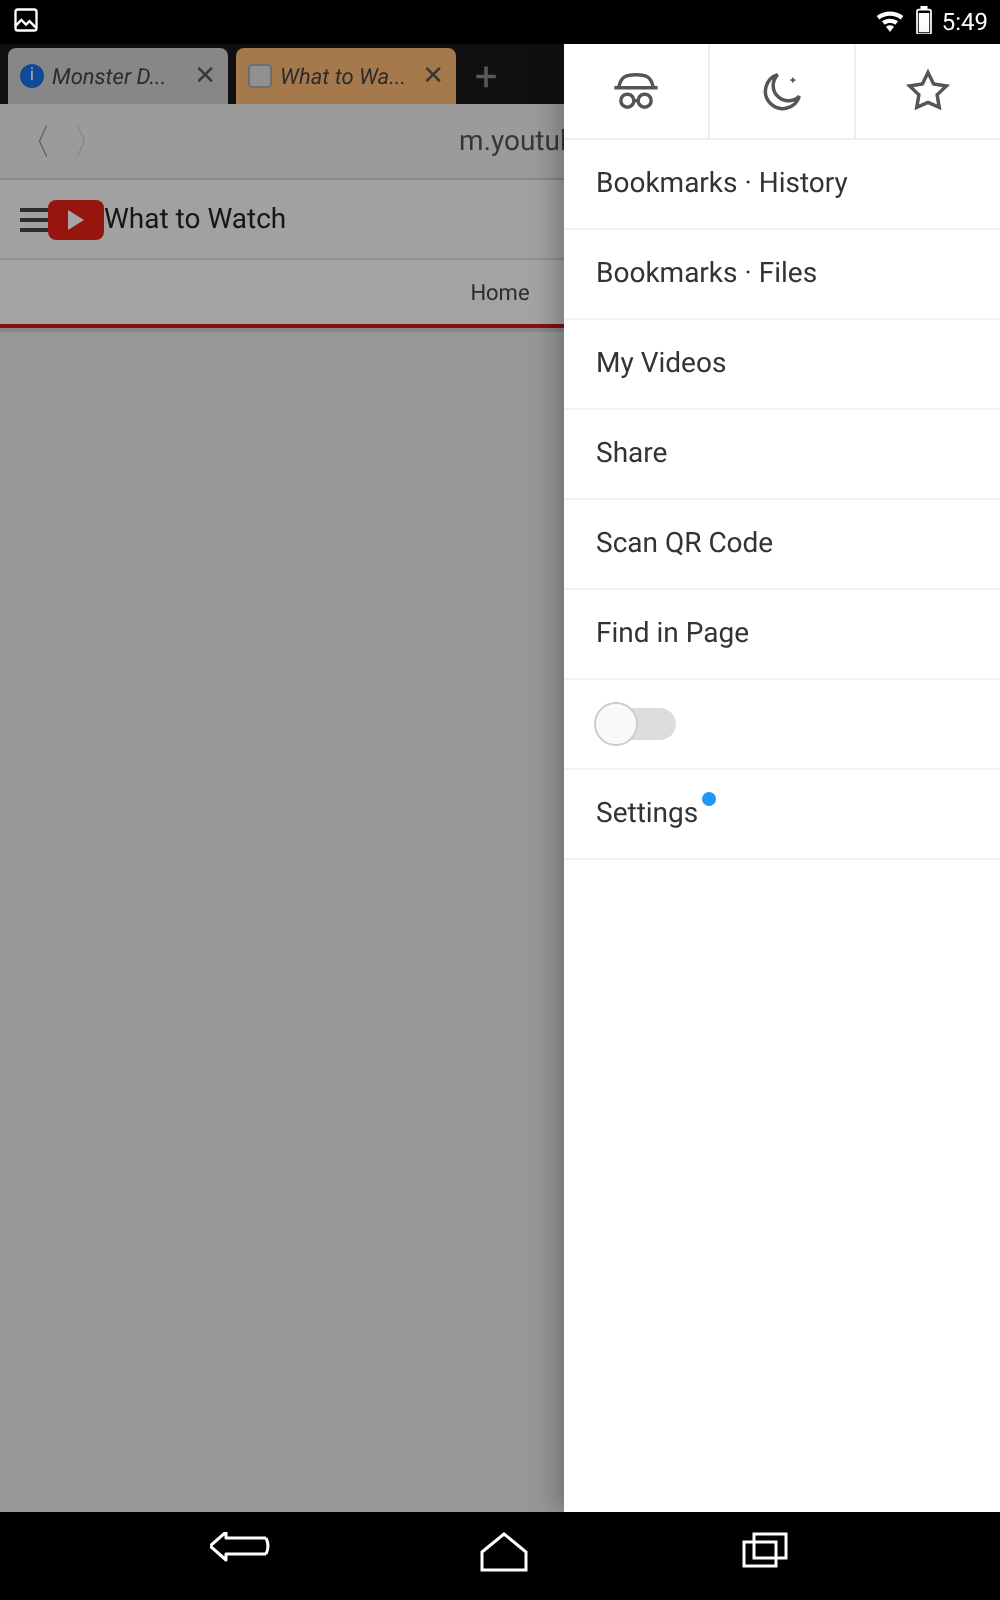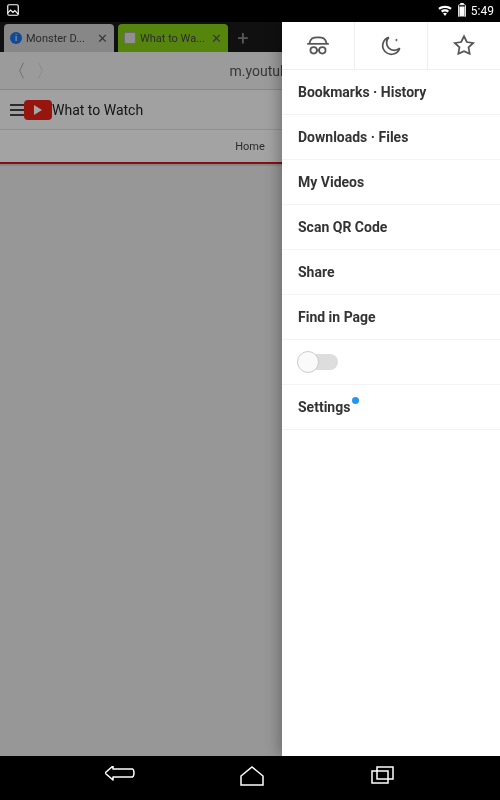--- a/index.html
+++ b/index.html
@@ -11,26 +11,26 @@
   .statusbar .left { display:flex; align-items:center; gap:4px;}
   .statusbar .spacer { flex: 1; }
   .statusbar .right { display: flex; align-items: center; gap: 4px; }
 
   
   .app { position: absolute; top: 22px; left: 0; right: 0; bottom: 44px; background: #eee; }
 
   
   .chrome { background: #eaeaea; }
   .tabstrip { height: 30px; background: #1a1a1a; display: flex; align-items: flex-end; gap:0; padding-top:2px;}
-  .tab { height: 28px; background: #84cc16; border-radius: 4px 4px 0 0; display: flex; align-items: center; padding: 0 6px; font-size: 11px; color: #444; width: 110px; margin-left:4px; gap:4px; position:relative;}
+  .tab { height: 28px; background: #fdba74; border-radius: 4px 4px 0 0; display: flex; align-items: center; padding: 0 6px; font-size: 11px; color: #444; width: 110px; margin-left:4px; gap:4px; position:relative;}
   .tab.inactive { background:#cfcfcf;}
   .tab .favicon { width: 12px; height: 12px; border-radius: 50%; display:inline-block;}
   .tab .fav-blue { background:#1a73e8; color:#fff; font-size:9px; text-align:center; line-height:12px;}
   .tab .fav-doc { background:#ddd; border:1px solid #aaa; border-radius:2px;}
-  .tab .title { flex:1; white-space:nowrap; overflow:hidden; text-overflow:ellipsis;}
+  .tab .title { flex:1; white-space:nowrap; overflow:hidden; text-overflow:ellipsis;font-style:italic;}
   .tab .closex { font-size: 13px; color:#555; }
   .newtab { width:30px; height:28px; color:#888; display:flex; align-items:center; justify-content:center; font-size:20px;}
   .addrrow { height: 38px; display:flex; align-items:center; background:#eee; padding:0 8px; gap:10px; border-bottom:1px solid #d0d0d0;}
   .navarrow { color:#999; font-size:18px;}
   .addr { flex:1; text-align:center; font-size:14px; color:#555;}
   .pageheader { height: 40px; display:flex; align-items:center; padding:0 10px; background:#f7f7f7; border-bottom:1px solid #ddd;}
   .menu3 { display:flex; flex-direction:column; gap:3px;}
   .menu3 span{ width:14px; height:2px; background:#444; display:block;}
   .ytplay { width:28px; height:20px; background:#e62117; border-radius:4px; position:relative;}
   .ytplay::after{content:""; position:absolute; left:10px; top:5px; border-left:8px solid #fff; border-top:5px solid transparent; border-bottom:5px solid transparent;}
@@ -42,21 +42,21 @@
   
   .dimmer { position:absolute; inset:0; background:rgba(0,0,0,0.35); }
 
   
   .panel { position:absolute; top:0; right:0; bottom:0; width:218px; background:#fff; box-shadow:-4px 0 12px rgba(0,0,0,0.25); display:flex; flex-direction:column;}
   .panel-icons { height:48px; display:flex; border-bottom:1px solid #eee;}
   .panel-icons > div { flex:1; display:flex; align-items:center; justify-content:center; border-right:1px solid #eee;}
   .panel-icons > div:last-child{border-right:none;}
   .panel-list { flex:1; overflow-y:auto;}
   .menuitem { padding: 14px 16px; font-size:14px; color:#333; border-bottom:1px solid #f3f3f3; display:flex; align-items:center; position:relative;}
-  .menuitem .label { flex:1;font-weight:bold;}
+  .menuitem .label { flex:1;}
   .bluedot { width:7px; height:7px; background:#2196f3; border-radius:50%; display:inline-block; position:relative; top:-8px; left:2px;}
   .toggle { width:40px; height:16px; background:#ddd; border-radius:10px; position:relative;}
   .toggle::after{content:""; position:absolute; width:20px; height:20px; background:#fafafa; border:1px solid #ccc; border-radius:50%; left:-1px; top:-3px;}
 
   
   .navbar { position:absolute; left:0; right:0; bottom:0; height:44px; background:#000; display:flex; align-items:center; justify-content:space-evenly;}
   .navbar svg { stroke:#fff; fill:none; stroke-width:2;}
 
   
   .icon24 { width:26px; height:26px; }
@@ -150,30 +150,30 @@
         <svg class="icon24" viewBox="0 0 24 24" fill="none" stroke="#555" stroke-width="1.6">
           <path d="M12 3l2.6 5.3 5.9.9-4.3 4.1 1 5.8L12 16.8 6.8 19.1l1-5.8L3.5 9.2l5.9-.9L12 3z"></path>
         </svg>
       </div>
     </div>
     <div class="panel-list">
       <div class="menuitem">
           <span class="label">Bookmarks · History</span>
         </div>
       <div class="menuitem">
-          <span class="label">Downloads · Files</span>
+          <span class="label">Bookmarks · Files</span>
         </div>
       <div class="menuitem">
           <span class="label">My Videos</span>
         </div>
       <div class="menuitem">
+          <span class="label">Share</span>
+        </div>
+      <div class="menuitem">
           <span class="label">Scan QR Code</span>
-        </div>
-      <div class="menuitem">
-          <span class="label">Share</span>
         </div>
       <div class="menuitem">
           <span class="label">Find in Page</span>
         </div>
       <div class="menuitem">
         <span class="toggle"></span>
       </div>
       <div class="menuitem">
           <span class="label"><span>Settings</span><span class="bluedot"></span></span>
         </div>

